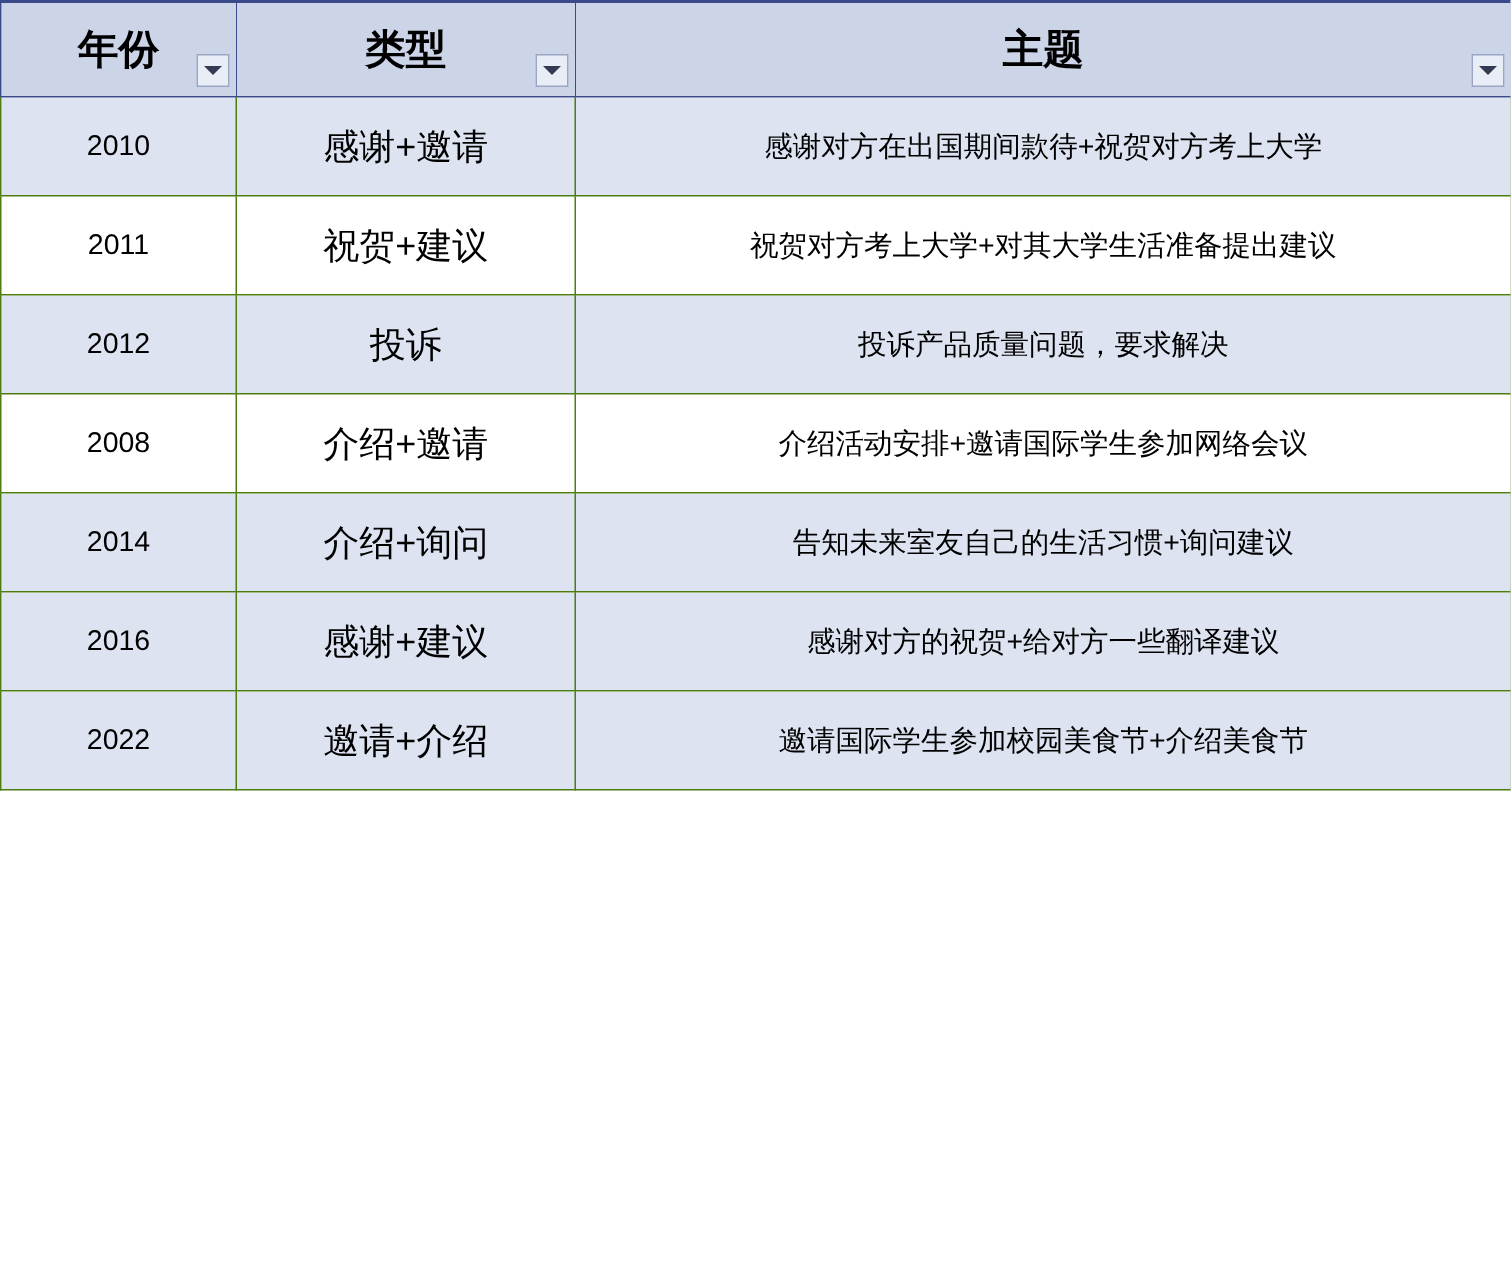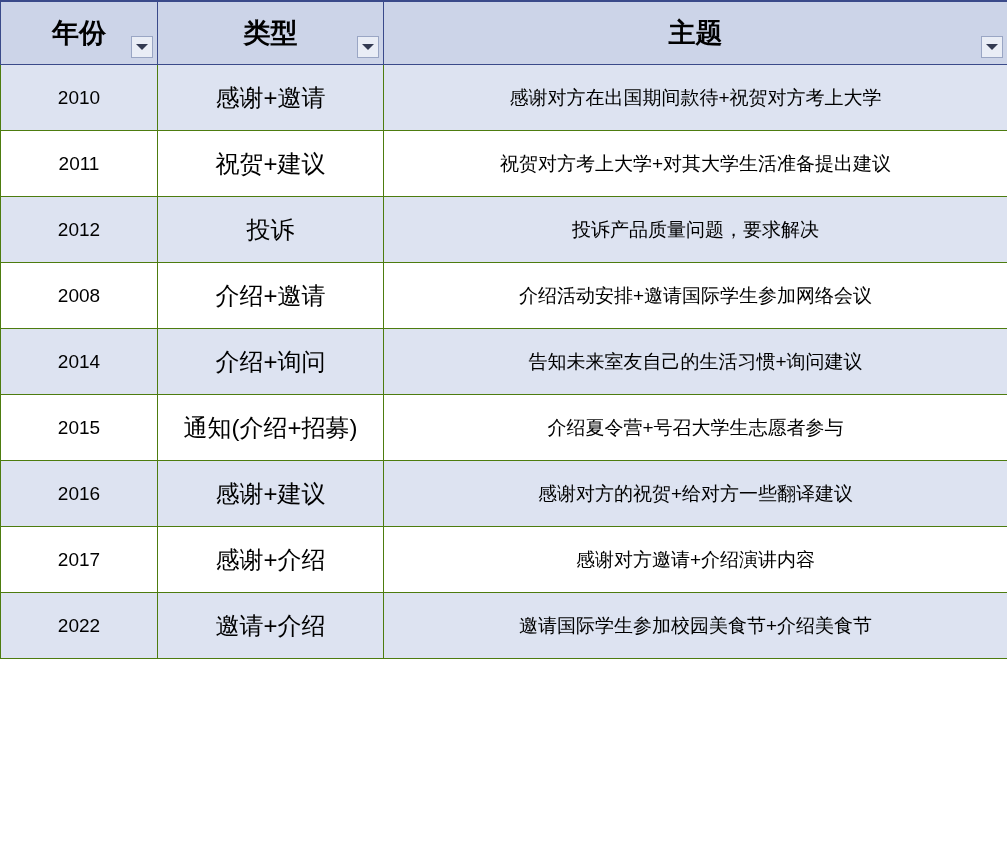--- a/index.html
+++ b/index.html
@@ -135,34 +135,24 @@
       <tr class="even">
         <td class="cell-year">2008</td>
         <td class="cell-type">介绍+邀请</td>
         <td class="cell-topic">介绍活动安排+邀请国际学生参加网络会议</td>
       </tr>
       <tr class="odd">
         <td class="cell-year">2014</td>
         <td class="cell-type">介绍+询问</td>
         <td class="cell-topic">告知未来室友自己的生活习惯+询问建议</td>
       </tr>
-      <tr class="even">
-        <td class="cell-year">2015</td>
-        <td class="cell-type">通知(介绍+招募)</td>
-        <td class="cell-topic">介绍夏令营+号召大学生志愿者参与</td>
-      </tr>
       <tr class="odd">
         <td class="cell-year">2016</td>
         <td class="cell-type">感谢+建议</td>
         <td class="cell-topic">感谢对方的祝贺+给对方一些翻译建议</td>
-      </tr>
-      <tr class="even">
-        <td class="cell-year">2017</td>
-        <td class="cell-type">感谢+介绍</td>
-        <td class="cell-topic">感谢对方邀请+介绍演讲内容</td>
       </tr>
       <tr class="odd">
         <td class="cell-year">2022</td>
         <td class="cell-type">邀请+介绍</td>
         <td class="cell-topic">邀请国际学生参加校园美食节+介绍美食节</td>
       </tr>
     </tbody>
   </table>
 </div>
 

